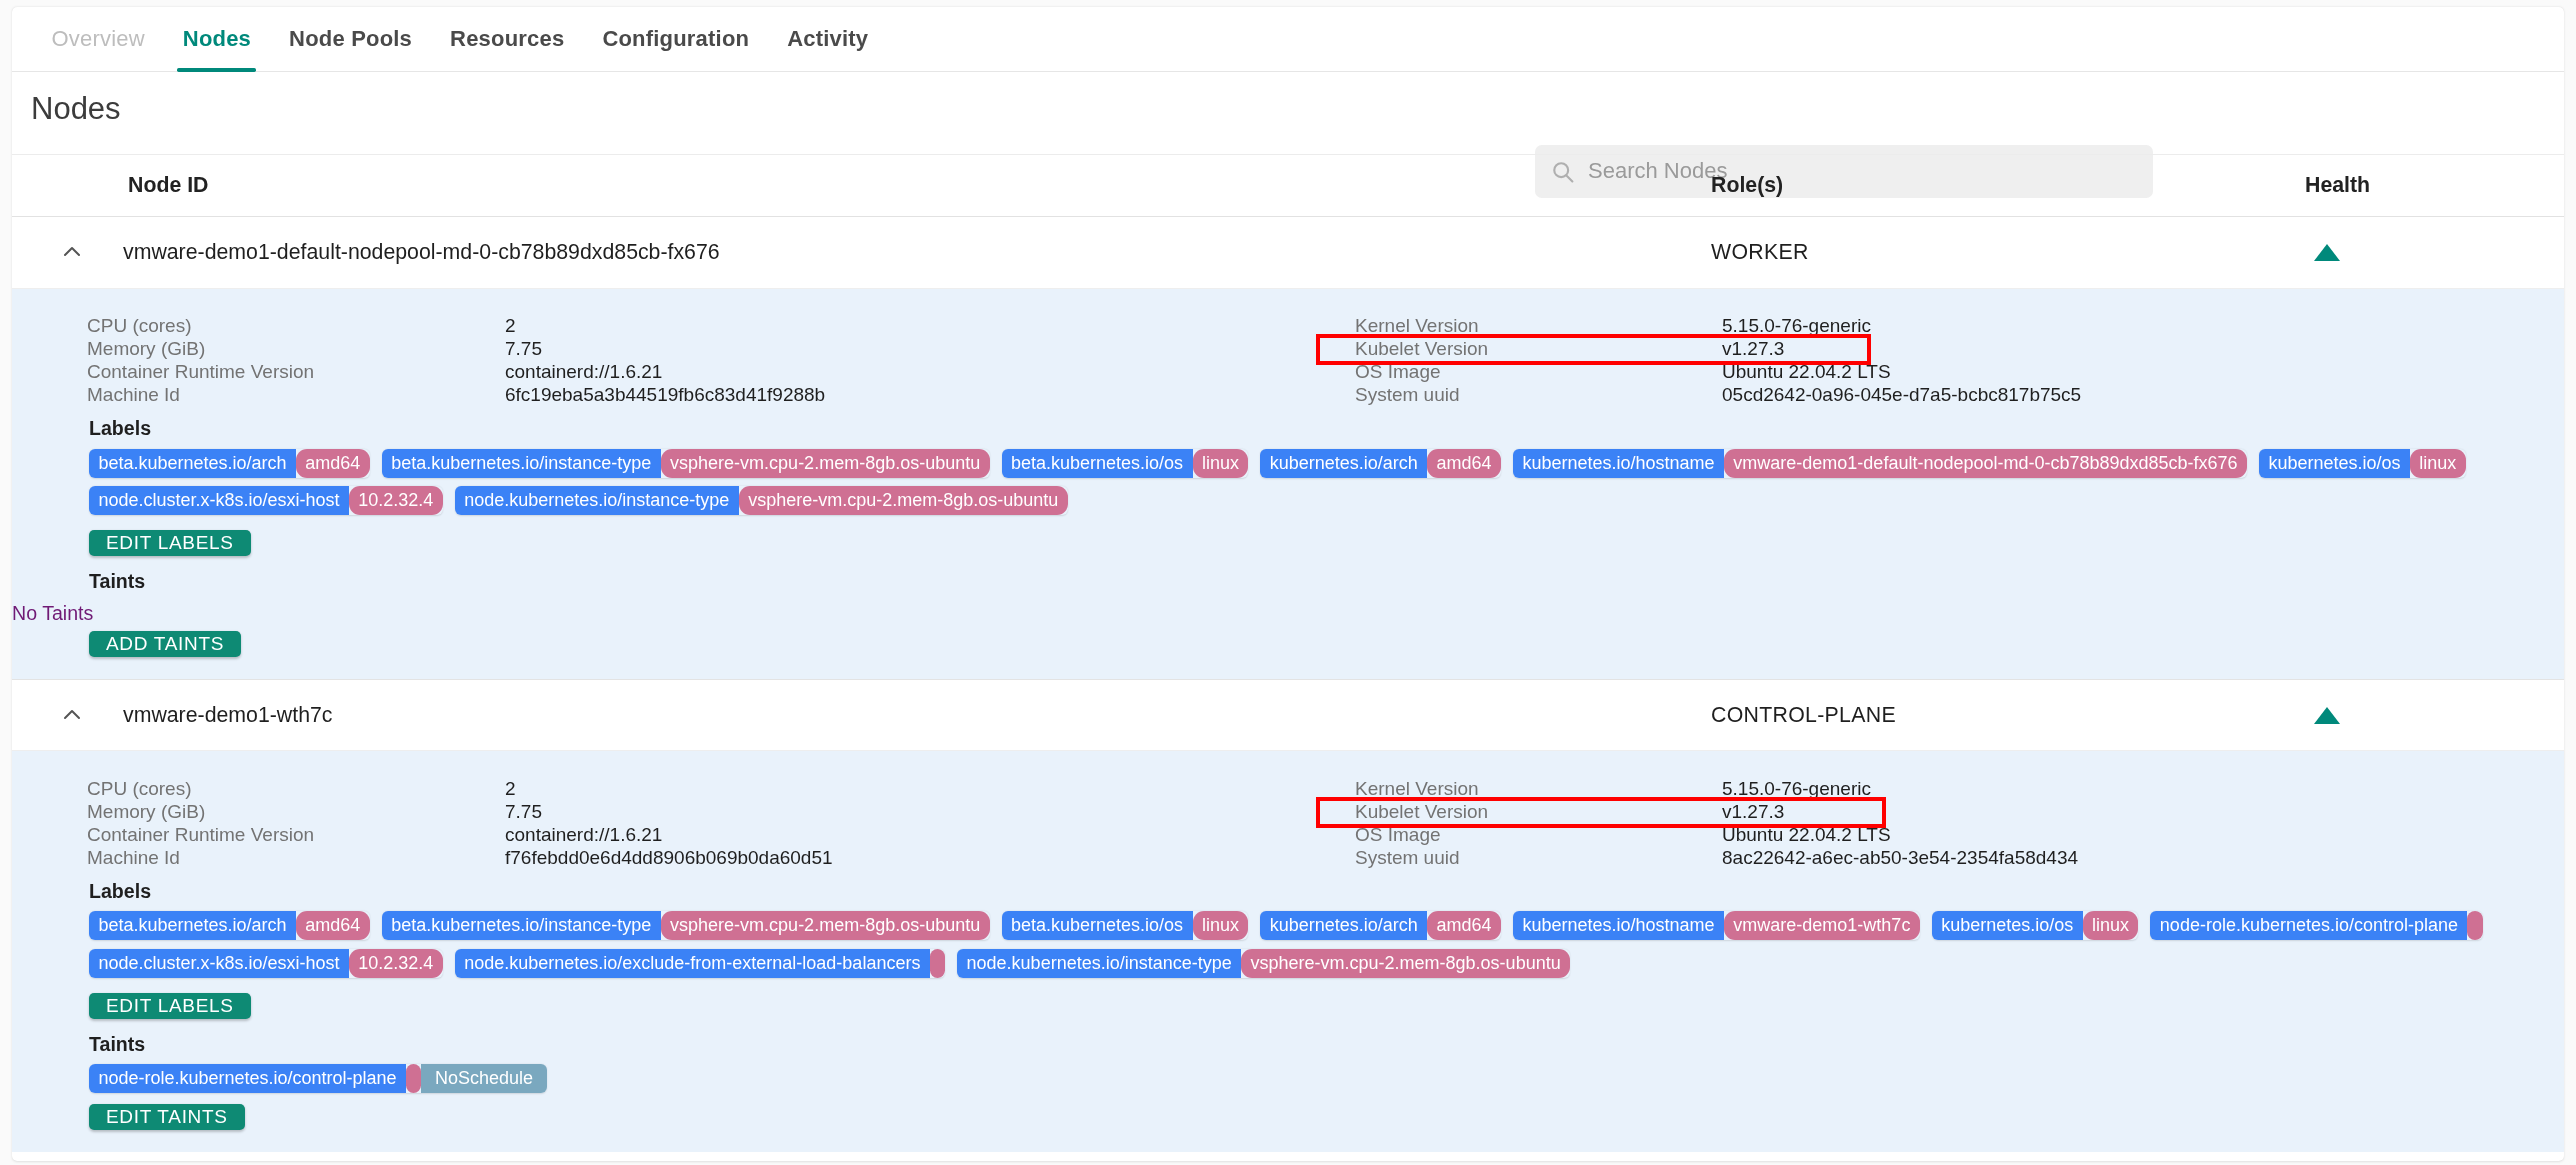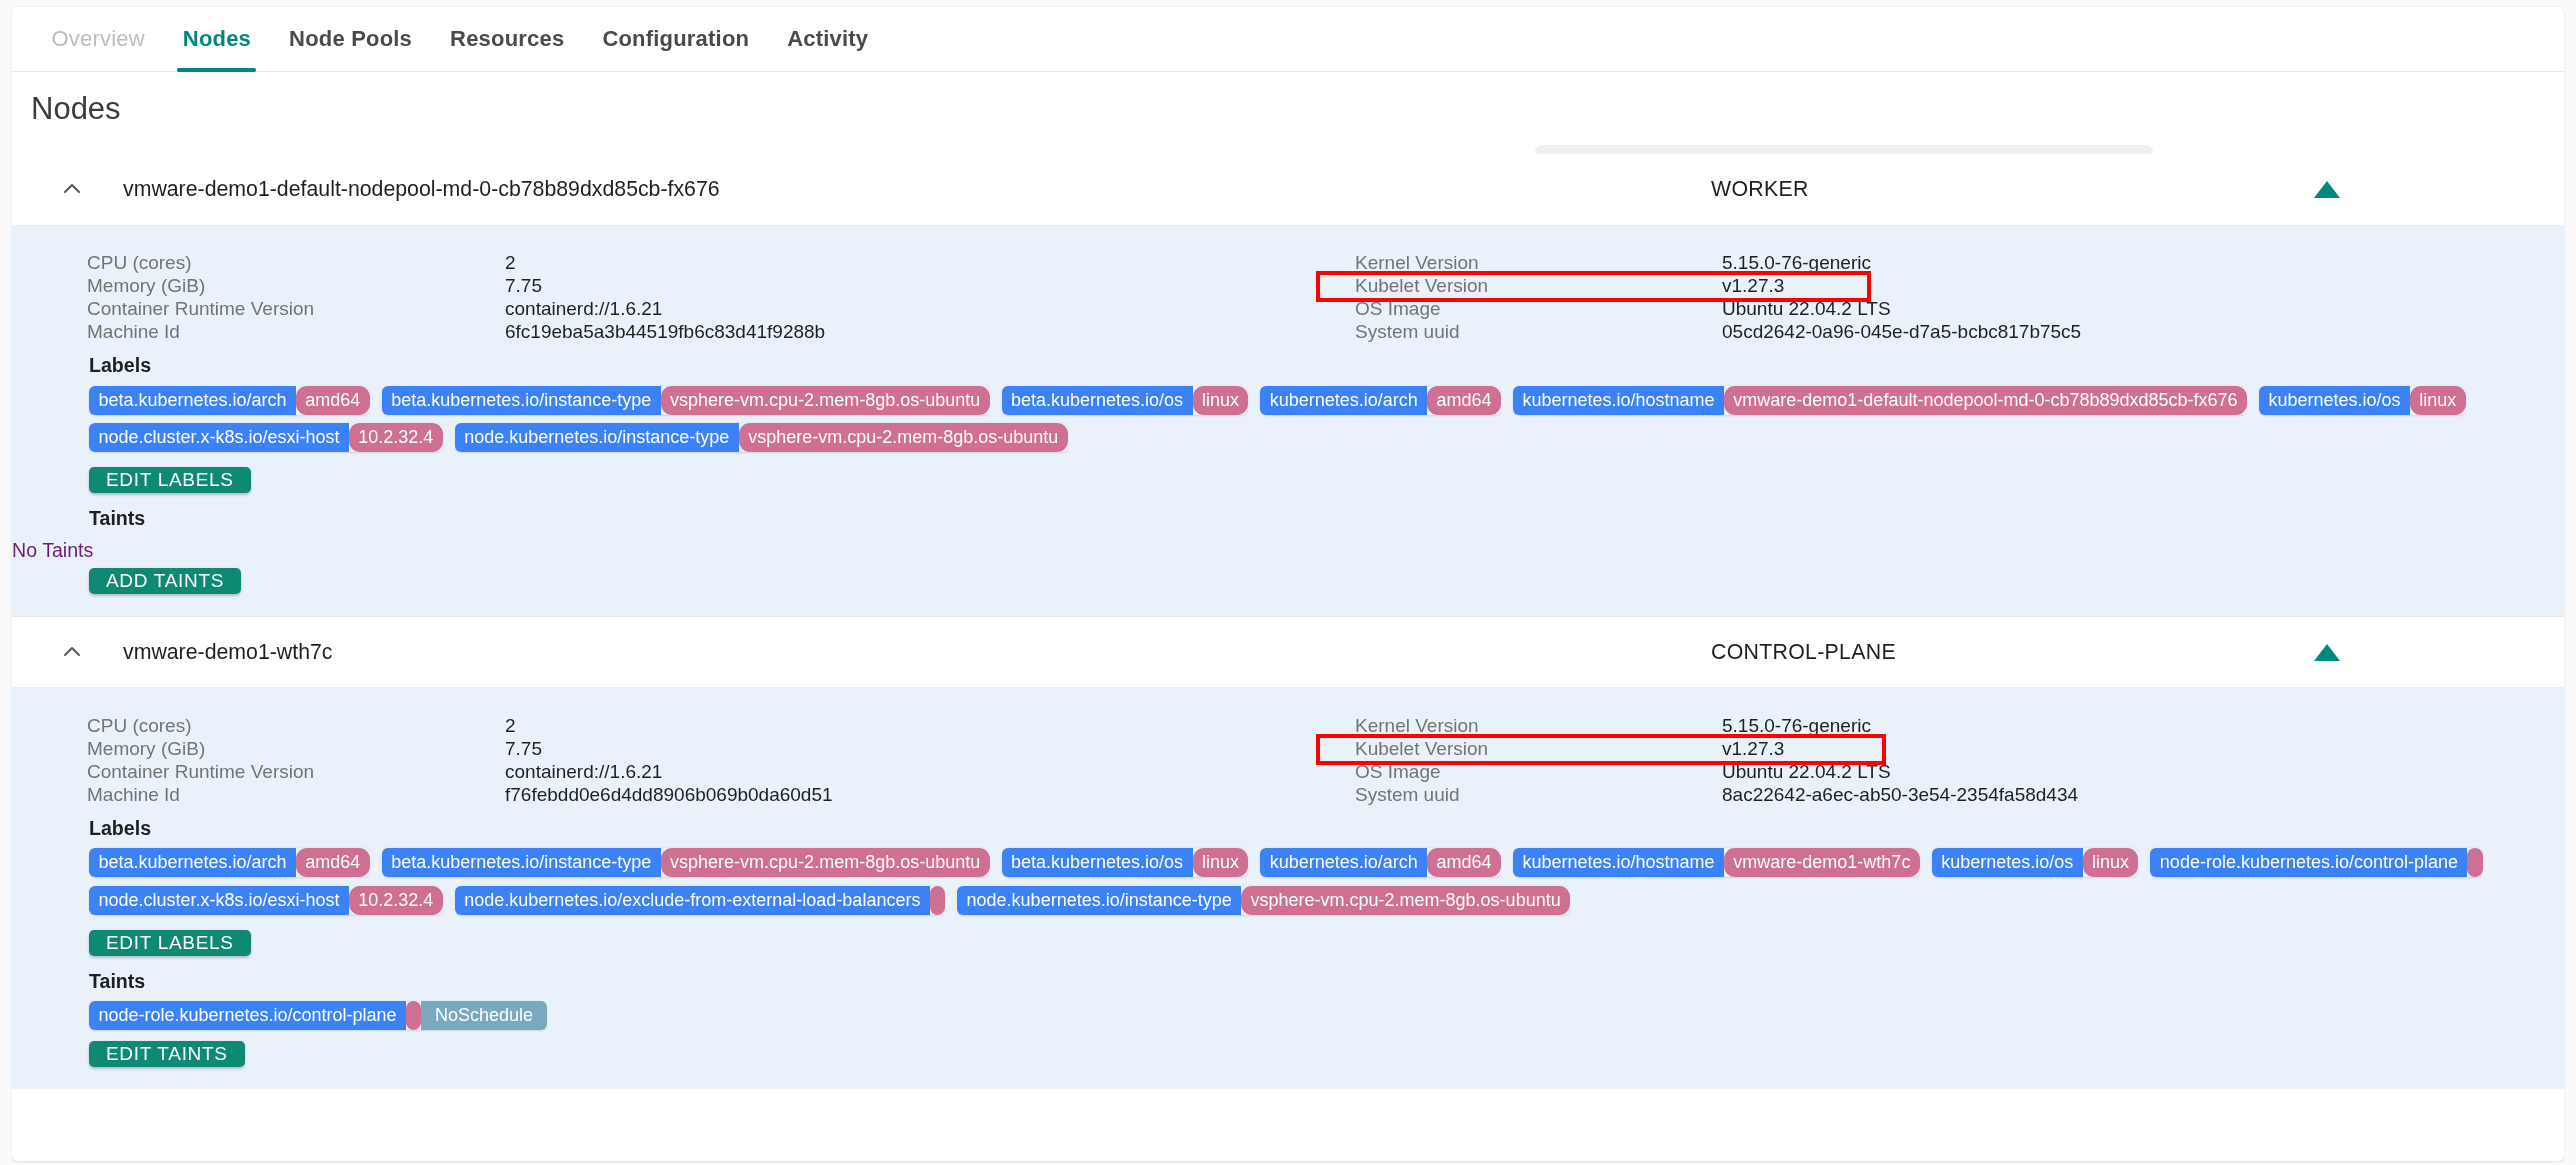--- a/index.html
+++ b/index.html
@@ -270,20 +270,25 @@
     <div class="page-title">Nodes</div>
     <div class="search-wrap">
       <svg class="search-icon" viewBox="0 0 24 24" fill="none" stroke="#7b7b7b" stroke-width="2" stroke-linecap="round">
         <circle cx="10.5" cy="10.5" r="6.5"></circle>
         <line x1="15.4" y1="15.4" x2="21" y2="21"></line>
       </svg>
       <input class="search-input" type="text" placeholder="Search Nodes" style="">
     </div>
   </div>
 
+  <div class="thead">
+    <div class="th th-node">Node ID</div>
+    <div class="th th-role">Role(s)</div>
+    <div class="th th-health">Health</div>
+  </div>
 
   <div class="node-row">
     <svg class="chev" viewBox="0 0 24 24" fill="none" stroke="#555" stroke-width="2" stroke-linecap="round" stroke-linejoin="round">
       <polyline points="5,15 12,8 19,15"></polyline>
     </svg>
     <div class="node-id">vmware-demo1-default-nodepool-md-0-cb78b89dxd85cb-fx676</div>
     <div class="role-cell">WORKER</div>
     <div class="health-cell">
       <div class="tri"></div>
     </div>

